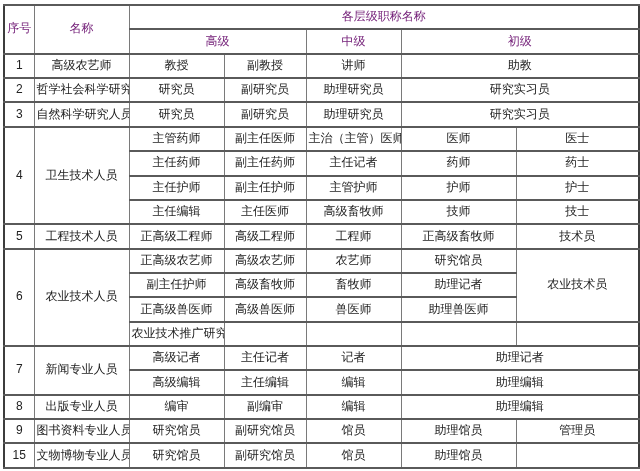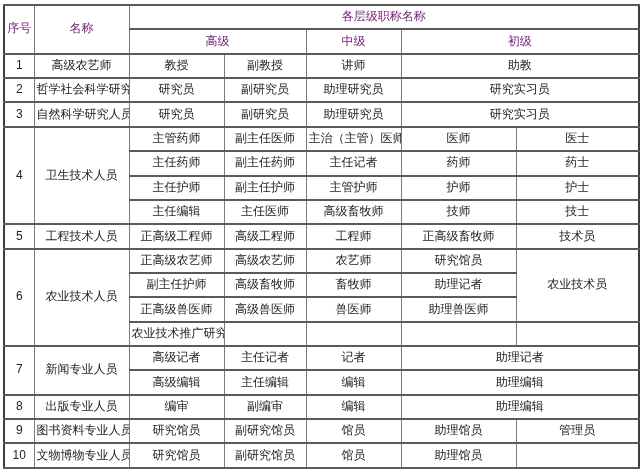--- a/index.html
+++ b/index.html
@@ -198,21 +198,21 @@
       <td>9</td>
       <td>图书资料专业人员</td>
       <td>研究馆员</td>
       <td>副研究馆员</td>
       <td>馆员</td>
       <td>助理馆员</td>
       <td>管理员</td>
     </tr>
 
     <tr>
-      <td>10</td>
+      <td>15</td>
       <td>文物博物专业人员</td>
       <td>研究馆员</td>
       <td>副研究馆员</td>
       <td>馆员</td>
       <td>助理馆员</td>
       <td></td>
     </tr>
   </tbody>
     </table>
 </div>

